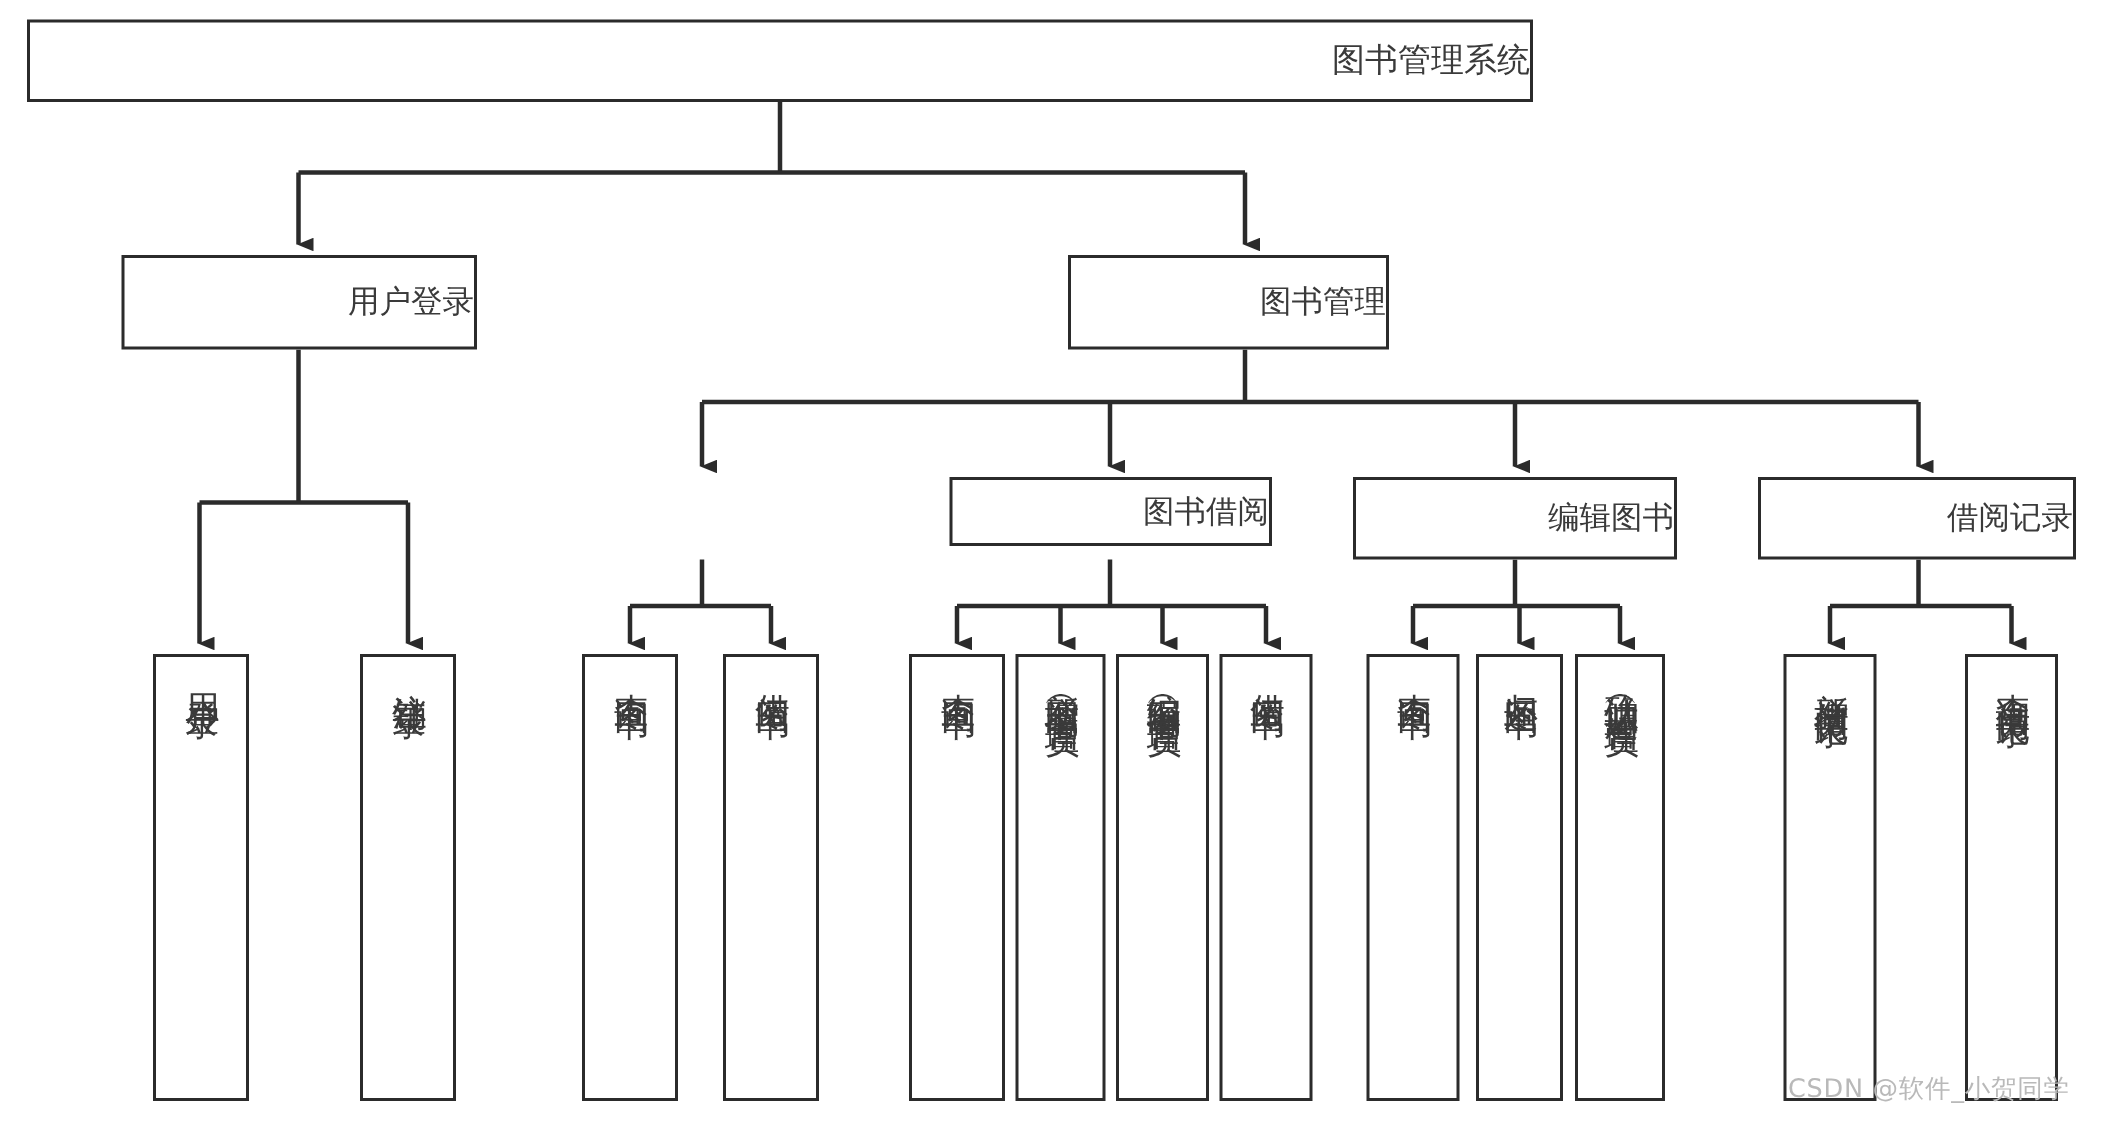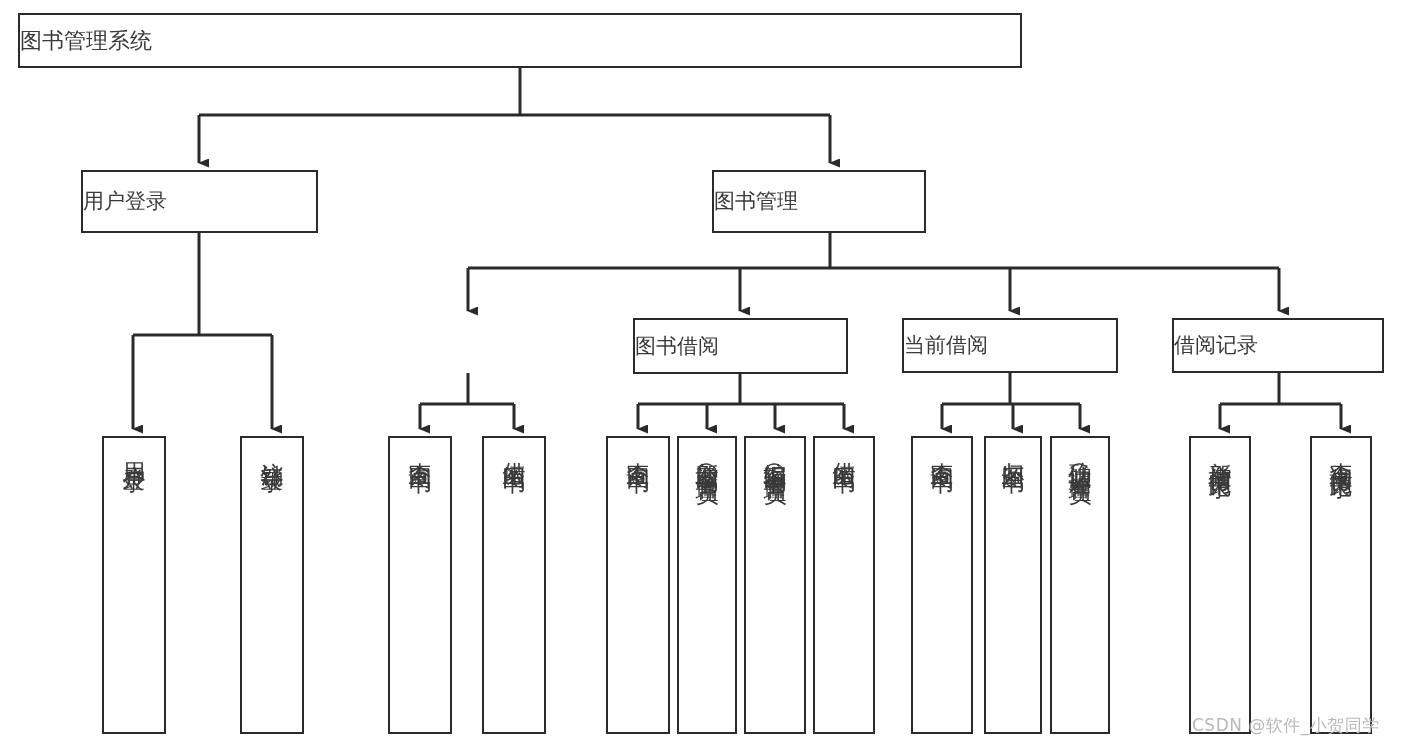--- a/index.html
+++ b/index.html
@@ -29,21 +29,21 @@
     height: 747px;
     pointer-events: none;
   }
   .node {
     position: absolute;
     box-sizing: border-box;
     background: #ffffff;
     border: 2px solid #2b2b2b;
     display: flex;
     align-items: center;
-    justify-content: flex-start;
+    justify-content: flex-end;
     overflow: hidden;
   }
   .node .node-label {
     color: #3a3a3a;
     line-height: 1.0;
     text-align: center;
     white-space: nowrap;
   }
   .node.horizontal .node-label {
     font-size: 21px;
@@ -137,25 +137,25 @@
     <span class="node-label">图书管理系统</span>
   </div>
 
   <div class="node horizontal" style="left:81px; top:170px; width:237px; height:63px;">
     <span class="node-label">用户登录</span>
   </div>
   <div class="node horizontal" style="left:712px; top:170px; width:214px; height:63px;">
     <span class="node-label">图书管理</span>
   </div>
 
-  <div class="node horizontal" style="left:633px; top:318px; width:215px; height:56px;">
+  <div class="node horizontal" style="left:633px; top:318px; width:215px; height:46px;">
     <span class="node-label">图书借阅</span>
   </div>
   <div class="node horizontal" style="left:902px; top:318px; width:216px; height:55px;">
-    <span class="node-label">当前借阅</span>
+    <span class="node-label">编辑图书</span>
   </div>
   <div class="node horizontal" style="left:1172px; top:318px; width:212px; height:55px;">
     <span class="node-label">借阅记录</span>
   </div>
 
   <div class="node leaf" style="left:102px; top:436px; width:64px; height:298px;">
     <span class="node-label">用户登录</span>
   </div>
   <div class="node leaf" style="left:240px; top:436px; width:64px; height:298px;">
     <span class="node-label">注销登录</span>

